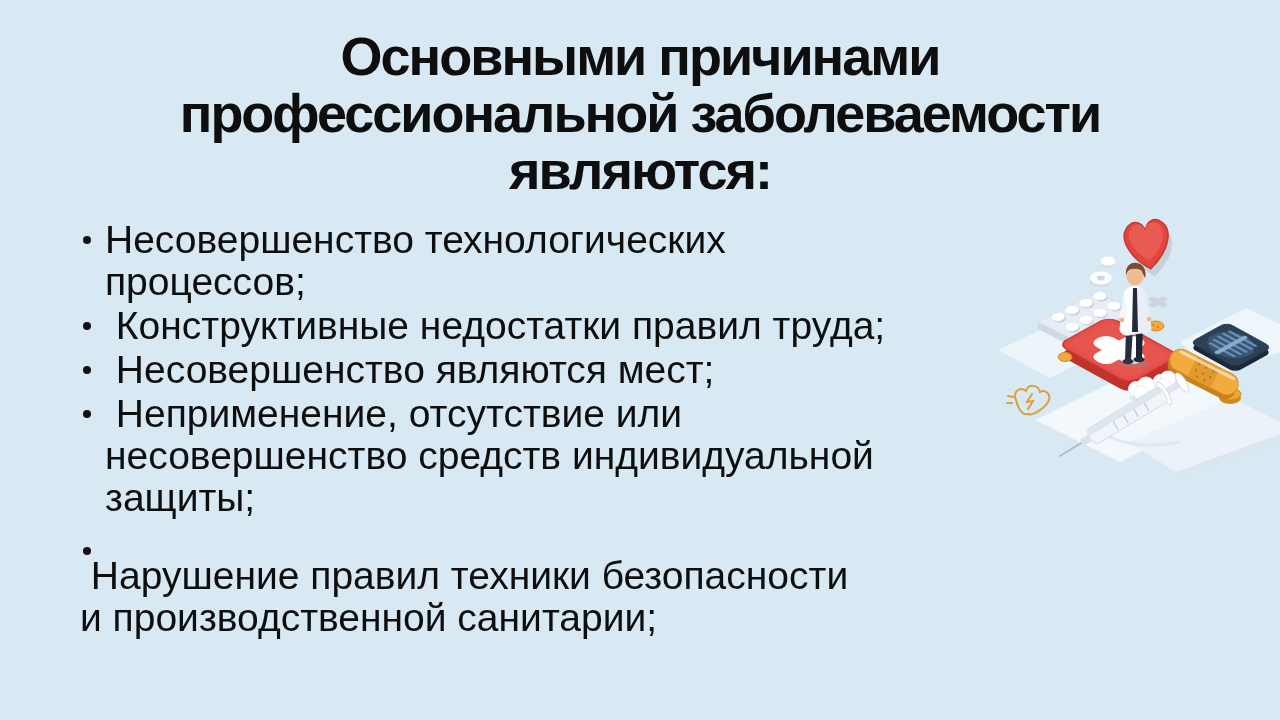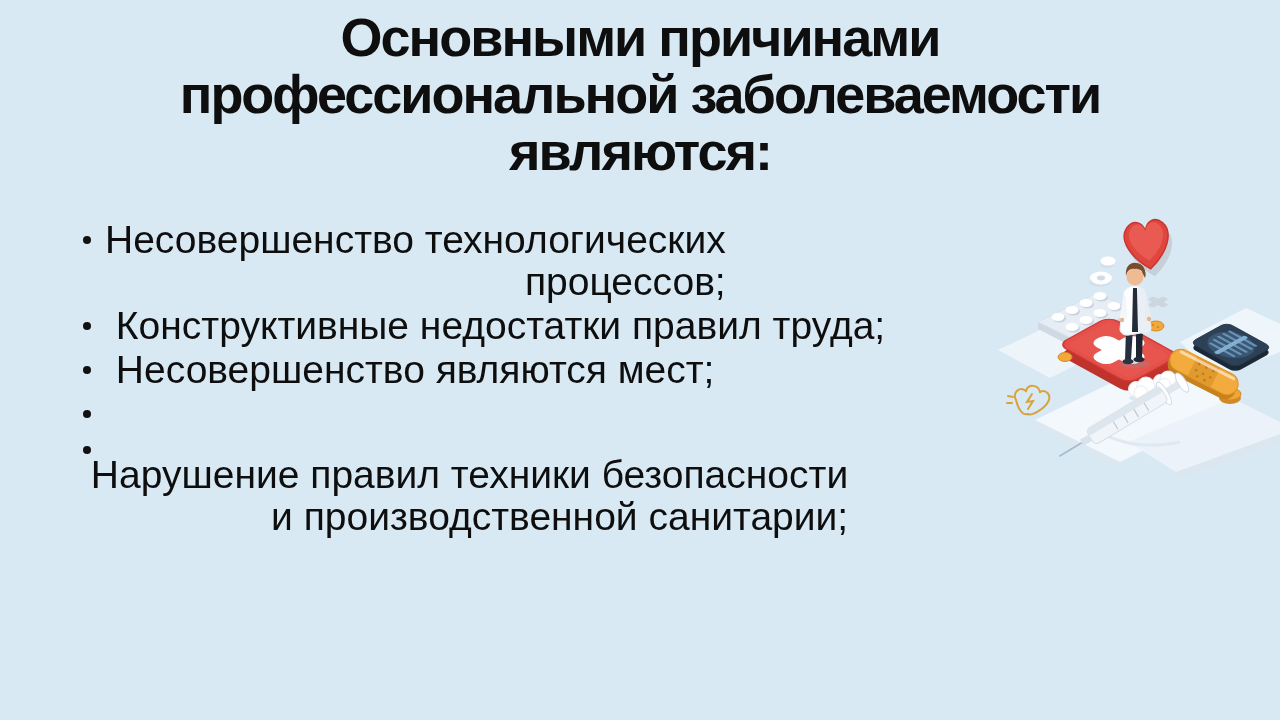--- a/index.html
+++ b/index.html
@@ -8,21 +8,21 @@
     overflow: hidden;
     position: relative;
     background: #d8e9f4;
     font-family: "Liberation Sans", "DejaVu Sans", sans-serif;
     color: #0e0e0e;
   }
   .slide { position: absolute; inset: 0; }
 
   h1.title {
     position: absolute;
-    top: 9px; left: 0; right: 0;
+    top: 28px; left: 0; right: 0;
     margin: 0;
     text-align: center;
     font-size: 54px;
     line-height: 57px;
     font-weight: 700;
     letter-spacing: -2px;
     white-space: pre-line;
     color: #0e0e0e;
   }
 
@@ -41,21 +41,21 @@
     margin: 0 0 2px 0;
   }
   ul.bullets li:nth-child(5) { margin-top: 11px; flex-direction: column; }
   .dot {
     flex: none;
     width: 8px; height: 8px;
     border-radius: 50%;
     background: #111;
     margin: 17px 14px 0 3px;
   }
-  .txt { white-space: pre-wrap; text-align: right; }
+  .txt { white-space: pre-wrap; }
 
   .illustration {
     position: absolute;
     left: 980px; top: 190px;
     width: 300px; height: 330px;
   }
   .illustration svg { display: block; }
 </style>
 </head>
 <body>
@@ -75,20 +75,23 @@
     <li>
       <span class="dot"></span>
       <span class="txt"> Конструктивные недостатки правил труда;</span>
     </li>
     <li>
       <span class="dot"></span>
       <span class="txt"> Несовершенство являются мест;</span>
     </li>
     <li>
       <span class="dot"></span>
+      <span class="txt"> Неприменение, отсутствие или
+несовершенство средств индивидуальной
+защиты;</span>
     </li>
     <li>
       <span class="dot"></span>
       <span class="txt"> Нарушение правил техники безопасности
 и производственной санитарии;</span>
     </li>
   </ul>
 
   <div class="illustration">
     <svg width="300" height="330" viewBox="0 0 300 330" xmlns="http://www.w3.org/2000/svg">

